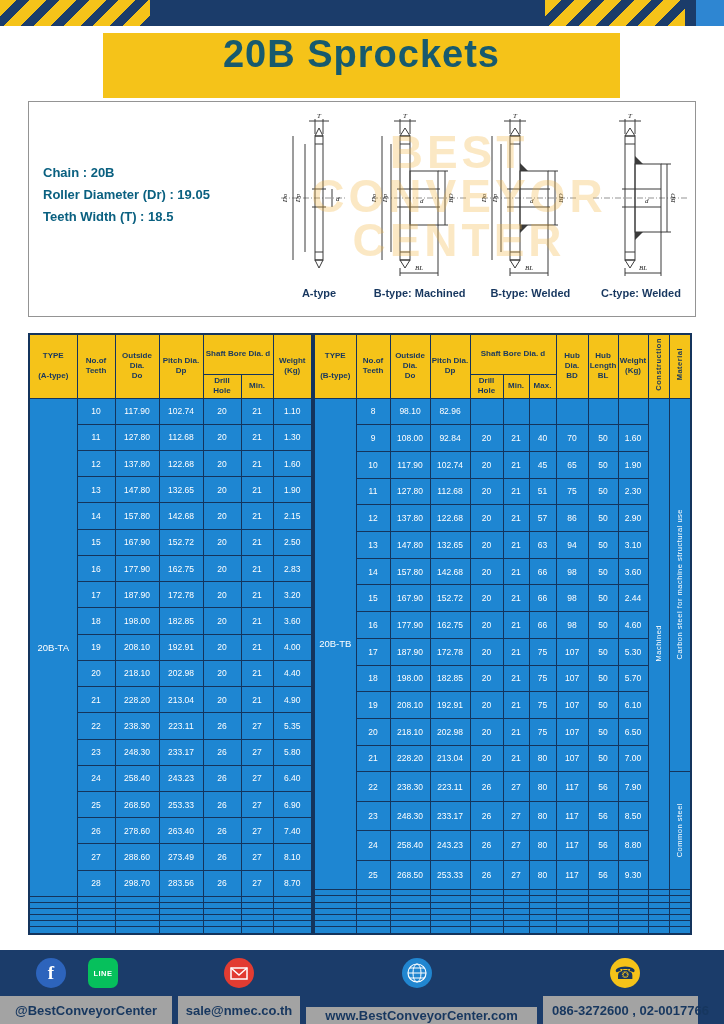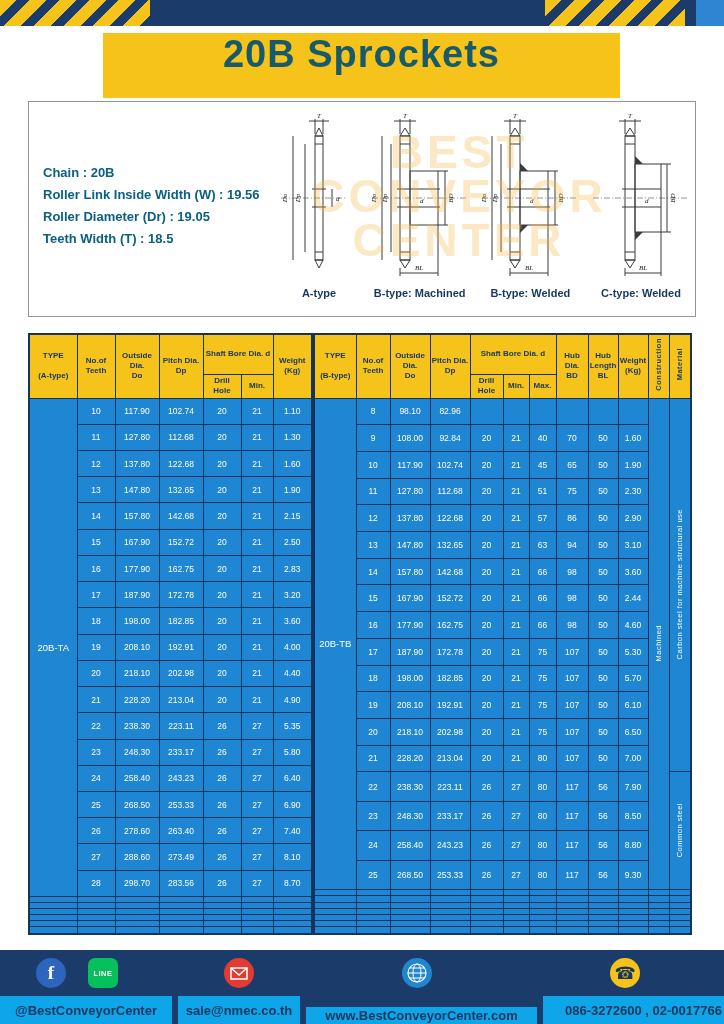--- a/index.html
+++ b/index.html
@@ -62,44 +62,43 @@
   .icon.fb    { left:36px;  background:#2d64bc; color:#fff; font-weight:700; font-size:19px;
                 font-family:"Liberation Serif", serif; }
   .icon.line  { left:88px;  background:#06c05c; border-radius:7px; color:#fff; font-weight:700;
                 font-size:7.5px; letter-spacing:0.5px; }
   .icon.mail  { left:224px; background:#e23c32; }
   .icon.globe { left:402px; background:#2186d0; }
   .icon.phone { left:610px; background:#f5c319; color:#17375f; font-size:17px;
                 font-family:"DejaVu Sans", sans-serif; }
   .contact-bar { position:absolute; top:996px; left:0; width:724px; height:28px;
                  background:#1b3c6a; display:flex; gap:6px; }
-  .seg { background:#0ea5e9; color:#17375f; font-weight:700; font-size:13px;
+  .seg { background:#a3a3a3; color:#17375f; font-weight:700; font-size:13px;
          display:flex; align-items:center; justify-content:center; white-space:nowrap; }
   .seg:nth-child(1){ width:172px; } .seg:nth-child(2){ width:122px; }
-  .seg:nth-child(3){ width:231px;margin-top:11px; } .seg:nth-child(4){ width:181px;padding-left:20px; }
+  .seg:nth-child(3){ width:231px;margin-top:11px; } .seg:nth-child(4){ width:155px;padding-left:20px; }
 </style>
 </head>
 <body>
 
 <div class="page">
 
   <div class="topbar">
     <div class="stripe left"></div>
     <div class="stripe right"></div>
     <div class="corner-square"></div>
   </div>
 
   <div class="title-banner">
     <h1>20B Sprockets</h1>
   </div>
 
   <div class="spec-box">
     <div class="specs">
       <div class="spec-line">Chain : 20B</div>
-      <div class="spec-line">Roller Link Inside Width (W) : 19.56</div>
       <div class="spec-line">Roller Diameter (Dr) : 19.05</div>
       <div class="spec-line">Teeth Width (T) : 18.5</div>
     </div>
 
     <div class="watermark">
       <div>BEST</div>
       <div>CONVEYOR</div>
       <div>CENTER</div>
     </div>
 

